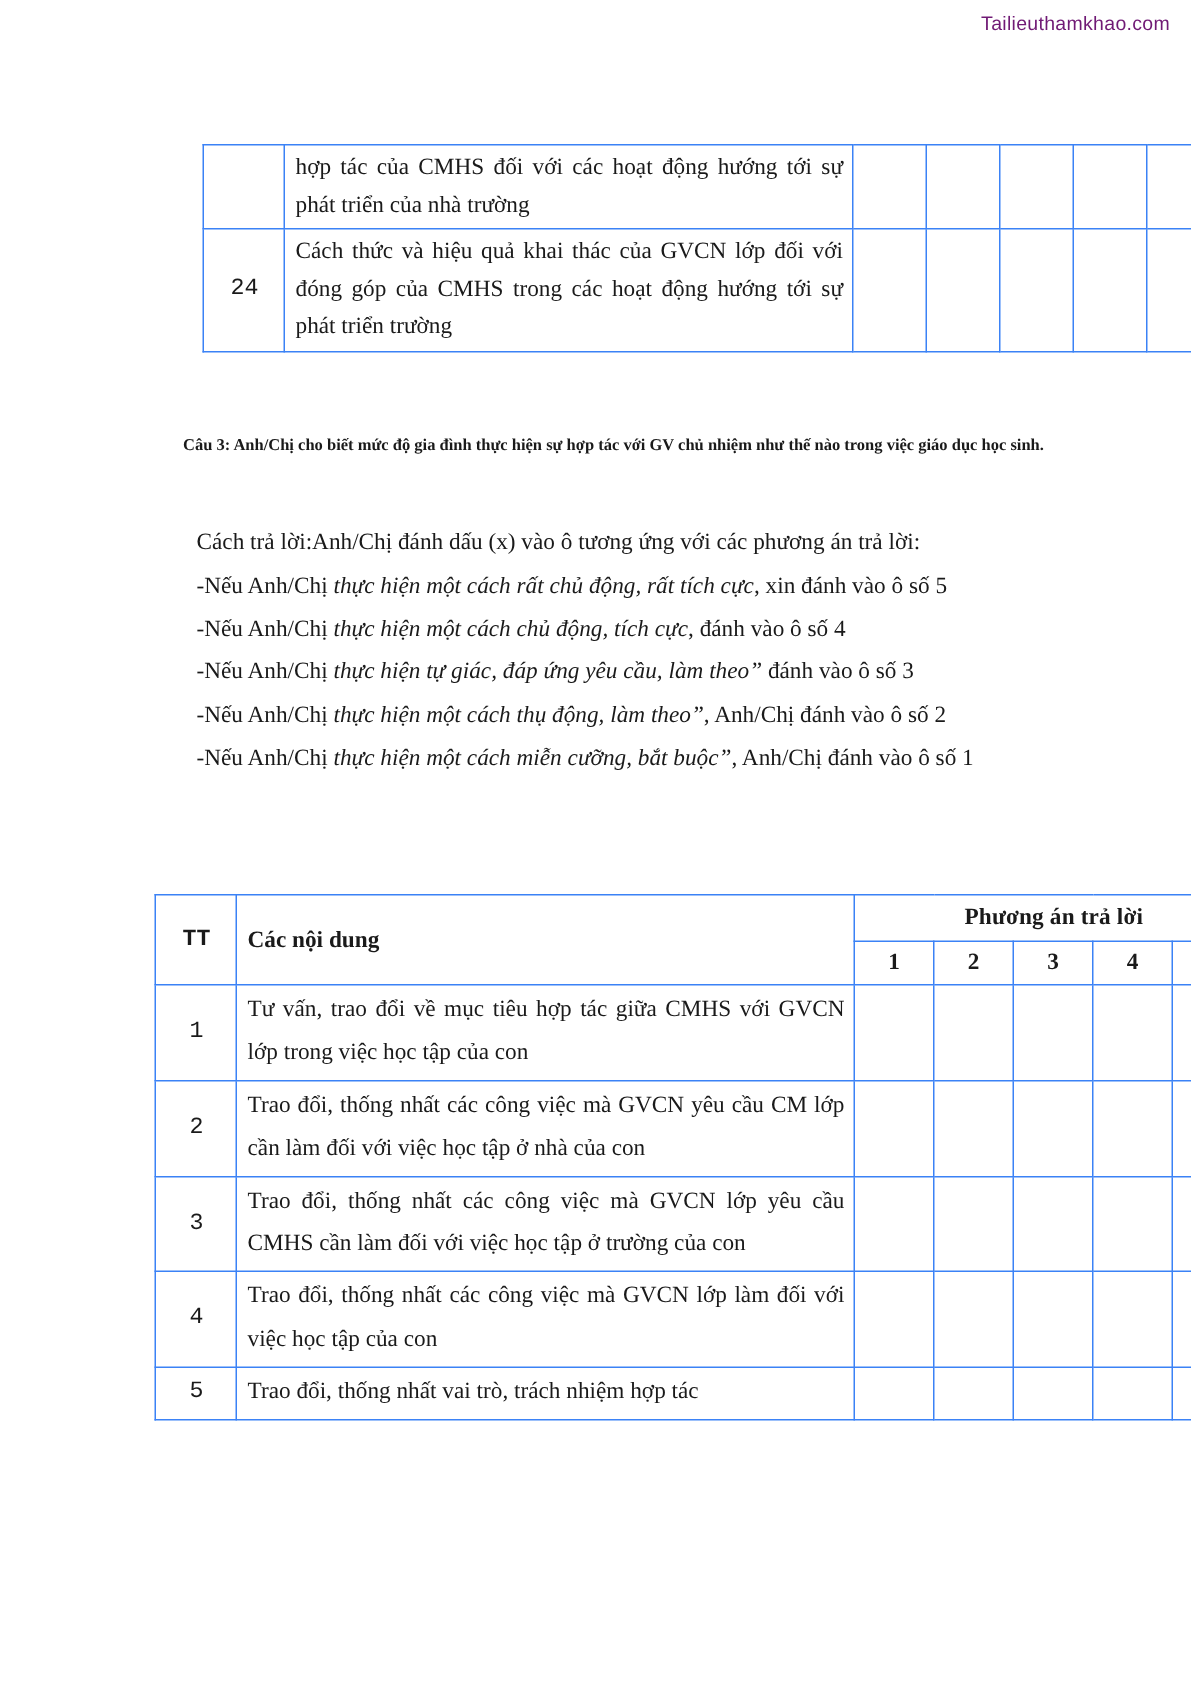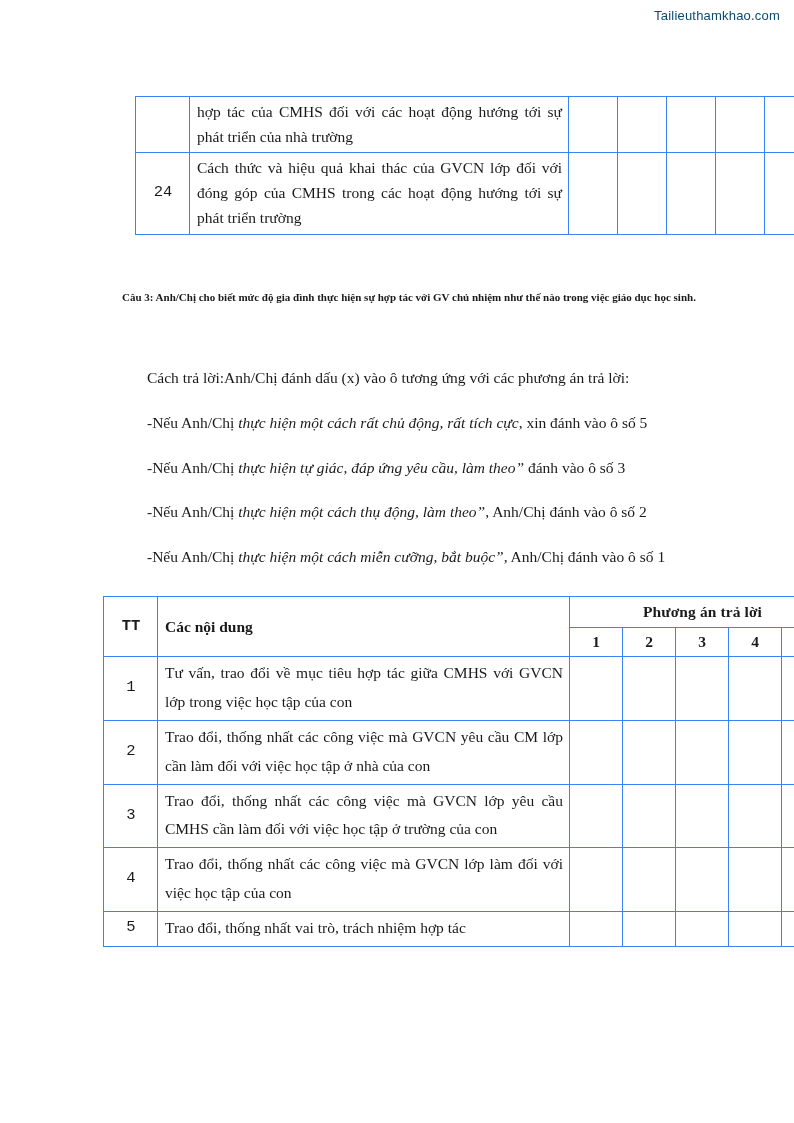--- a/index.html
+++ b/index.html
@@ -18,21 +18,21 @@
   }
 
   
   .watermark {
     position: absolute;
     top: 8px;
     right: 14px;
     font-family: "Liberation Sans", sans-serif;
     font-size: 13px;
     letter-spacing: 0.2px;
-    color: #0c4a6e;
+    color: #701a75;
     white-space: nowrap;
     user-select: none;
   }
 
   
   .page {
     position: absolute;
     left: 0;
     top: 0;
     width: 794px;
@@ -94,21 +94,21 @@
   
   .instructions {
     position: absolute;
     left: 131px;
     top: 348px;
     width: 600px;
     font-size: 15.5px;
     line-height: 1.86;
   }
   .instructions p {
-    margin: 16px;
+    margin: 0;
   }
   .instructions em {
     font-style: italic;
   }
 
   
   #table-main {
     left: 103px;
     top: 596px;
     width: 732px;
@@ -158,20 +158,23 @@
   </table>
 
   <div class="question-heading">Câu 3: Anh/Chị cho biết mức độ gia đình thực hiện sự hợp tác với GV chủ nhiệm như thế nào trong việc giáo dục học sinh.</div>
 
   <div class="instructions">
     <p>Cách trả lời:Anh/Chị đánh dấu (x) vào ô tương ứng với các phương án trả lời:</p>
     <p>
       <span>-Nếu Anh/Chị </span><em>thực hiện một cách rất chủ động, rất tích cực</em><span>, xin đánh vào ô số 5</span>
     </p>
     <p>
+      <span>-Nếu Anh/Chị </span><em>thực hiện một cách chủ động, tích cực</em><span>, đánh vào ô số 4</span>
+    </p>
+    <p>
       <span>-Nếu Anh/Chị </span><em>thực hiện tự giác, đáp ứng yêu cầu, làm theo”</em><span> đánh vào ô số 3</span>
     </p>
     <p>
       <span>-Nếu Anh/Chị </span><em>thực hiện một cách thụ động, làm theo”</em><span>, Anh/Chị đánh vào ô số 2</span>
     </p>
     <p>
       <span>-Nếu Anh/Chị </span><em>thực hiện một cách miễn cưỡng, bắt buộc”</em><span>, Anh/Chị đánh vào ô số 1</span>
     </p>
   </div>
 

